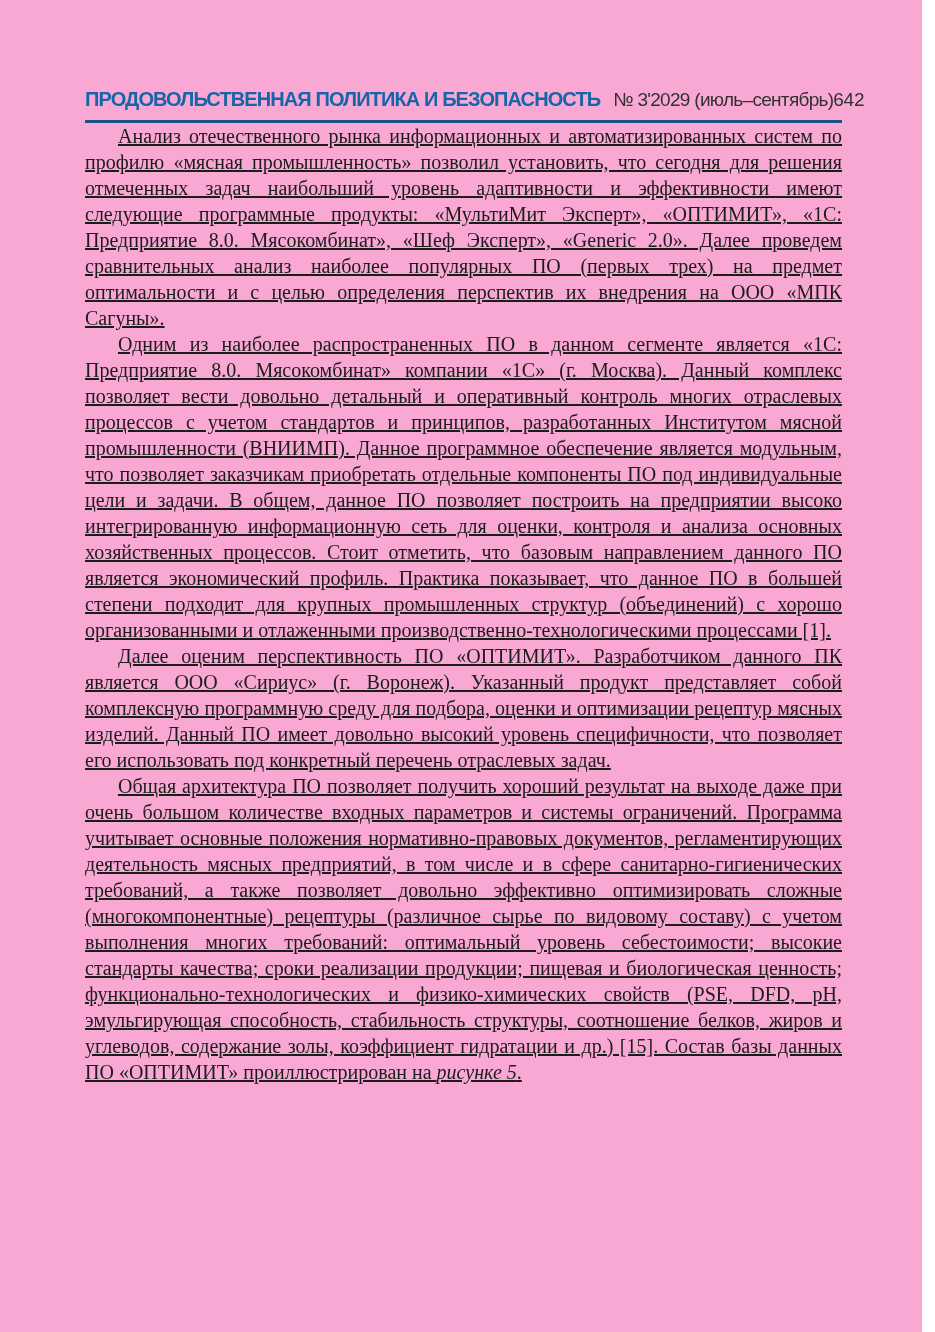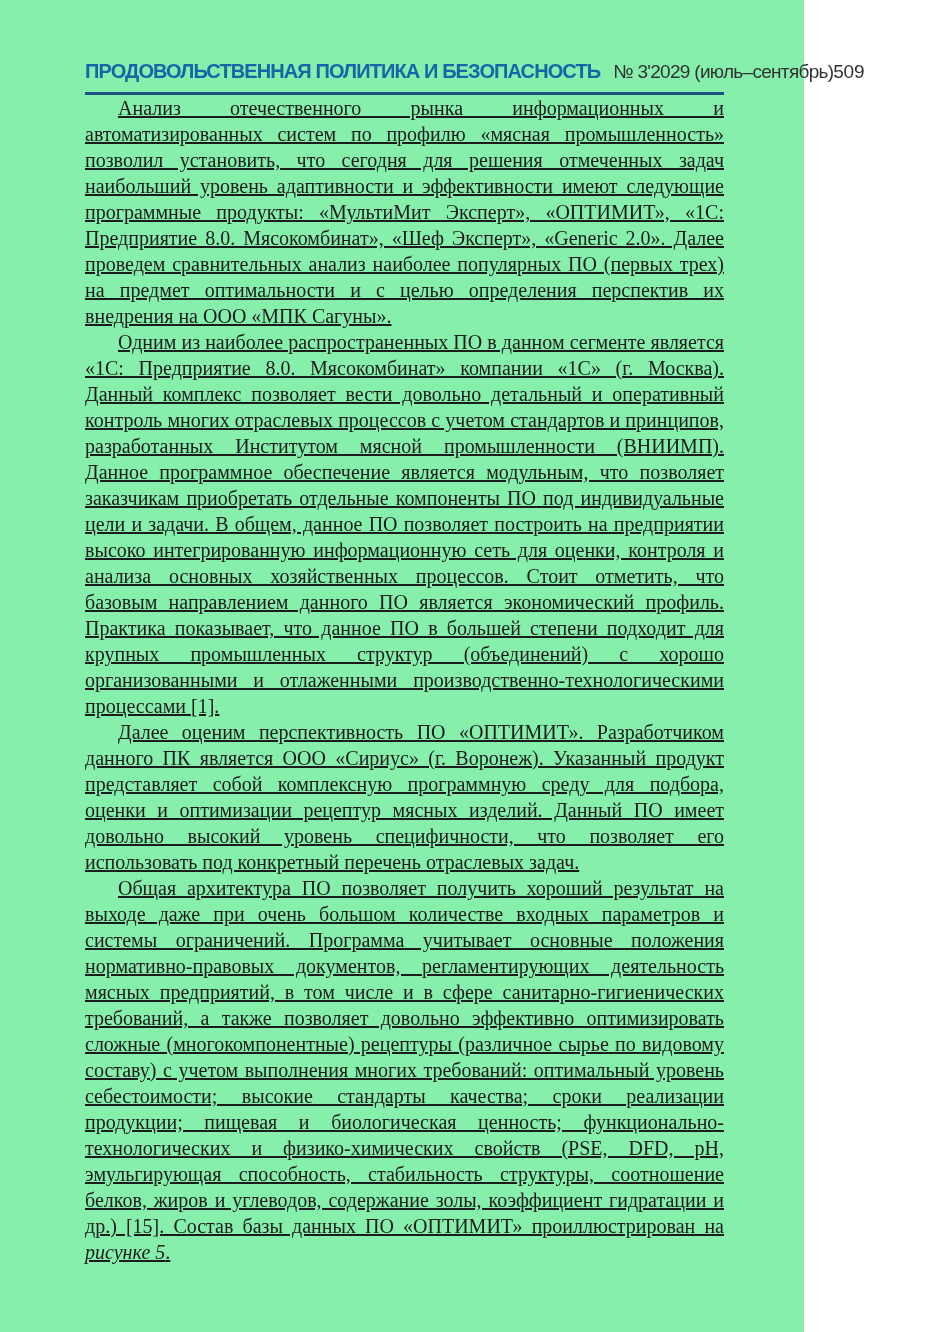--- a/index.html
+++ b/index.html
@@ -9,24 +9,24 @@
   }
   body {
     width: 935px;
     height: 1332px;
     font-family: "Liberation Serif", serif;
     color: #1c1c1c;
     overflow: hidden;
   }
   .page {
     box-sizing: border-box;
-    width: 804px;
+    width: 922px;
     height: 1332px;
-    padding: 60px 80px 0 85px;
-    background: #86efac;
+    padding: 88px 80px 0 85px;
+    background: #f9a8d4;
   }
   
   .page-header { margin: 0 0 0 0; }
   .header-line {
     display: flex;
     align-items: baseline;
     font-family: "Liberation Sans", sans-serif;
     white-space: nowrap;
   }
   .journal-title {
@@ -75,21 +75,21 @@
 </style>
 </head>
 <body>
 
 <div class="page">
 
   <header class="page-header">
     <div class="header-line">
       <span class="journal-title">ПРОДОВОЛЬСТВЕННАЯ ПОЛИТИКА И БЕЗОПАСНОСТЬ</span>
       <span class="issue-info">№ 3'2029 (июль–сентябрь)</span>
-      <span class="page-number">509</span>
+      <span class="page-number">642</span>
     </div>
     <div class="header-rule"></div>
   </header>
 
   <main class="article-body">
     <p class="para">Анализ отечественного рынка информационных и автоматизированных систем по профилю «мясная промышленность» позволил установить, что сегодня для решения отмеченных задач наибольший уровень адаптивности и эффективности имеют следующие программные продукты: «МультиМит Эксперт», «ОПТИМИТ», «1С: Предприятие 8.0. Мясокомбинат», «Шеф Эксперт», «Generic 2.0». Далее проведем сравнительных анализ наиболее популярных ПО (первых трех) на предмет оптимальности и с целью определения перспектив их внедрения на ООО «МПК Сагуны».</p>
     <p class="para">Одним из наиболее распространенных ПО в данном сегменте является «1С: Предприятие 8.0. Мясокомбинат» компании «1С» (г. Москва). Данный комплекс позволяет вести довольно детальный и оперативный контроль многих отраслевых процессов с учетом стандартов и принципов, разработанных Институтом мясной промышленности (ВНИИМП). Данное программное обеспечение является модульным, что позволяет заказчикам приобретать отдельные компоненты ПО под индивидуальные цели и задачи. В общем, данное ПО позволяет построить на предприятии высоко интегрированную информационную сеть для оценки, контроля и анализа основных хозяйственных процессов. Стоит отметить, что базовым направлением данного ПО является экономический профиль. Практика показывает, что данное ПО в большей степени подходит для крупных промышленных структур (объединений) с хорошо организованными и отлаженными производственно-технологическими процессами [1].</p>
     <p class="para">Далее оценим перспективность ПО «ОПТИМИТ». Разработчиком данного ПК является ООО «Сириус» (г. Воронеж). Указанный продукт представляет собой комплексную программную среду для подбора, оценки и оптимизации рецептур мясных изделий. Данный ПО имеет довольно высокий уровень специфичности, что позволяет его использовать под конкретный перечень отраслевых задач.</p>
     <p class="para"><span>Общая архитектура ПО позволяет получить хороший результат на выходе даже при очень большом количестве входных параметров и системы ограничений. Программа учитывает основные положения нормативно-правовых документов, регламентирующих деятельность мясных предприятий, в том числе и в сфере санитарно-гигиенических требований, а также позволяет довольно эффективно оптимизировать сложные (многокомпонентные) рецептуры (различное сырье по видовому составу) с учетом выполнения многих требований: оптимальный уровень себестоимости; высокие стандарты качества; сроки реализации продукции; пищевая и биологическая ценность; функционально-технологических и физико-химических свойств (PSE, DFD, pH, эмульгирующая способность, стабильность структуры, соотношение белков, жиров и углеводов, содержание золы, коэффициент гидратации и др.) [15]. Состав базы данных ПО «ОПТИМИТ» проиллюстрирован на </span><em>рисунке 5</em><span>.</span></p>
   </main>

